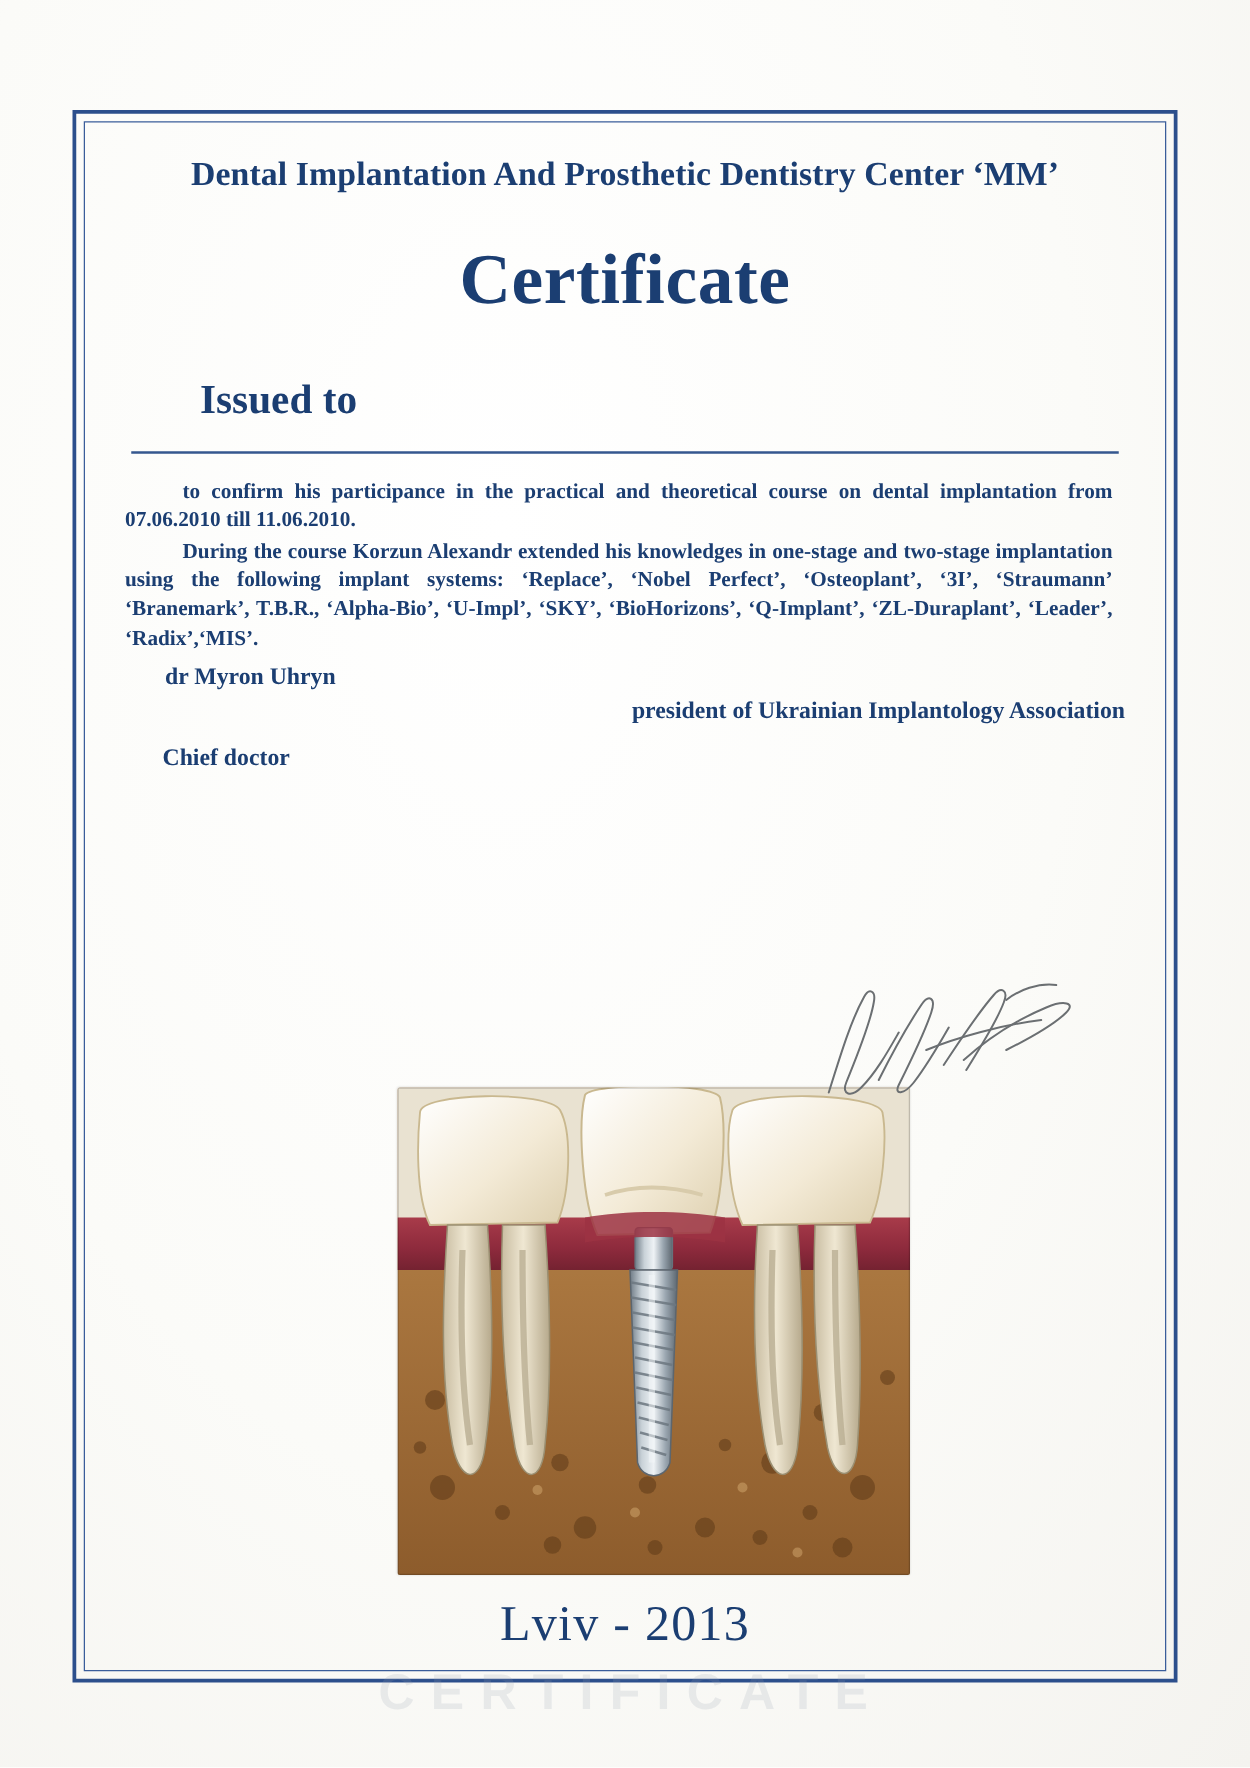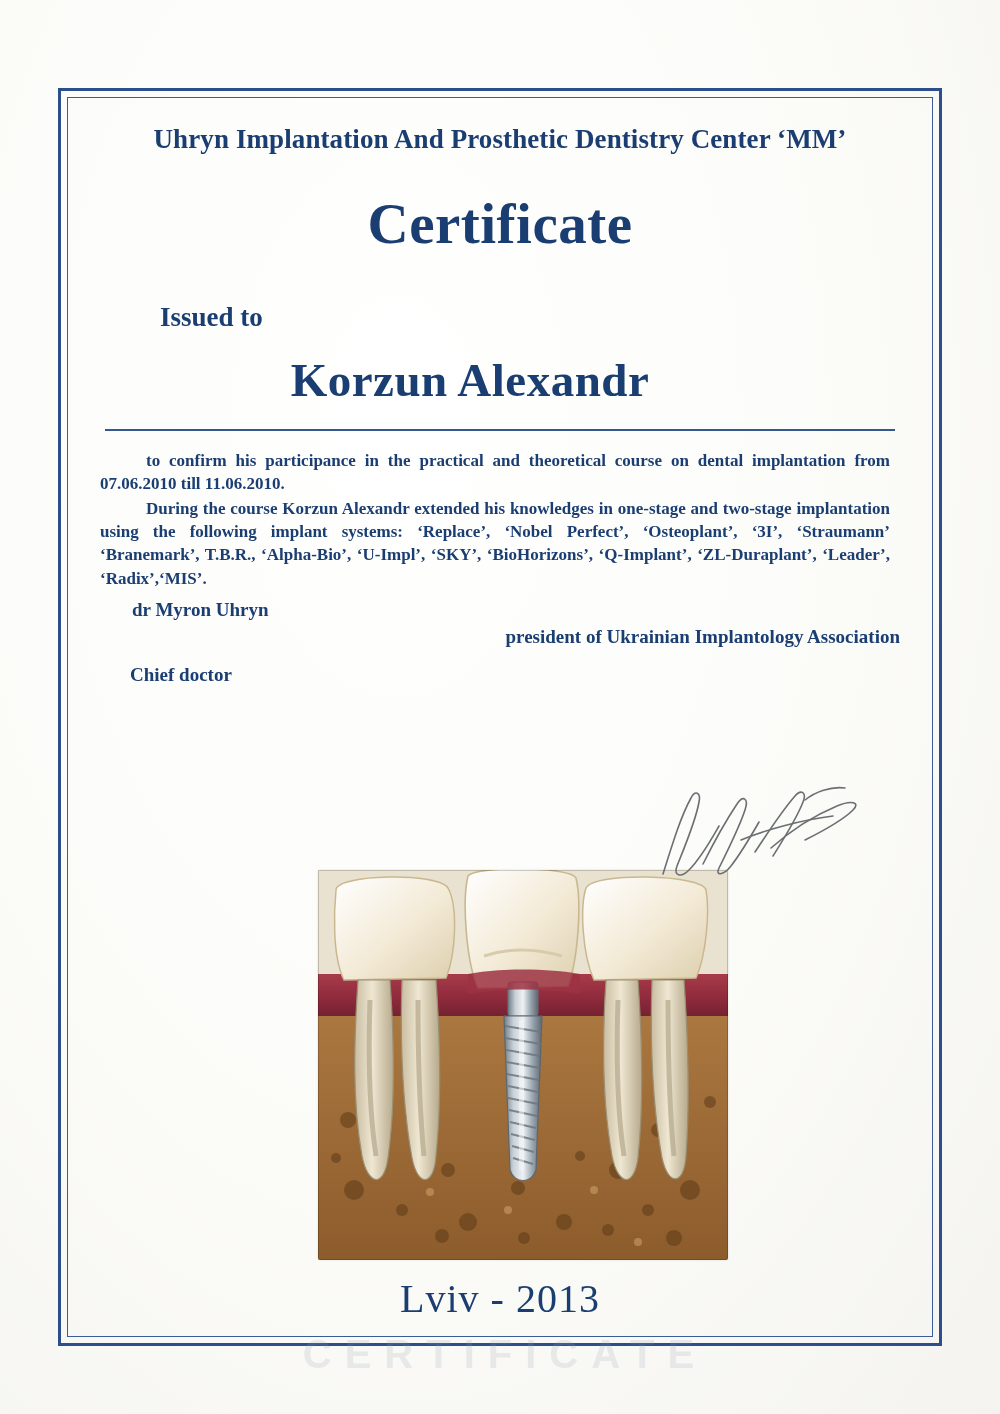--- a/index.html
+++ b/index.html
@@ -72,21 +72,21 @@
     font-size: 57px;
     font-weight: bold;
     color: #1b3e72;
     margin-top: 36px;
     letter-spacing: 0.5px;
   }
 
   .issued-to {
     margin-top: 46px;
     margin-left: 60px;
-    font-size: 27px;
+    font-size: 33px;
     font-weight: bold;
     color: #1b3e72;
   }
 
   .recipient {
     text-align: center;
     font-size: 47px;
     font-weight: bold;
     color: #1b3e72;
     margin-top: 20px;
@@ -180,27 +180,26 @@
 <body>
 
 <div class="page">
   <div class="paper-tint"></div>
 
   <div class="border-outer"></div>
   <div class="border-inner"></div>
 
   <div class="content">
 
-    <div class="org-title">Uhryn Implantation And Prosthetic Dentistry Center ‘MM’</div>
+    <div class="org-title">Dental Implantation And Prosthetic Dentistry Center ‘MM’</div>
 
     <div class="cert-word">Certificate</div>
 
     <div class="issued-to">Issued to</div>
 
-    <div class="recipient">Korzun Alexandr</div>
 
     <div class="rule"></div>
 
     <div class="body-text">
       <p>to confirm his participance in the practical and theoretical course on dental implantation from 07.06.2010 till 11.06.2010.</p>
       <p>During the course Korzun Alexandr extended his knowledges in one-stage and two-stage implantation using the following implant systems:  ‘Replace’, ‘Nobel Perfect’, ‘Osteoplant’, ‘3I’, ‘Straumann’ ‘Branemark’, T.B.R., ‘Alpha-Bio’, ‘U-Impl’, ‘SKY’, ‘BioHorizons’, ‘Q-Implant’, ‘ZL-Duraplant’, ‘Leader’, ‘Radix’,‘MIS’.</p>
     </div>
 
     <div class="signers">
       <div class="line1">dr Myron Uhryn</div>

